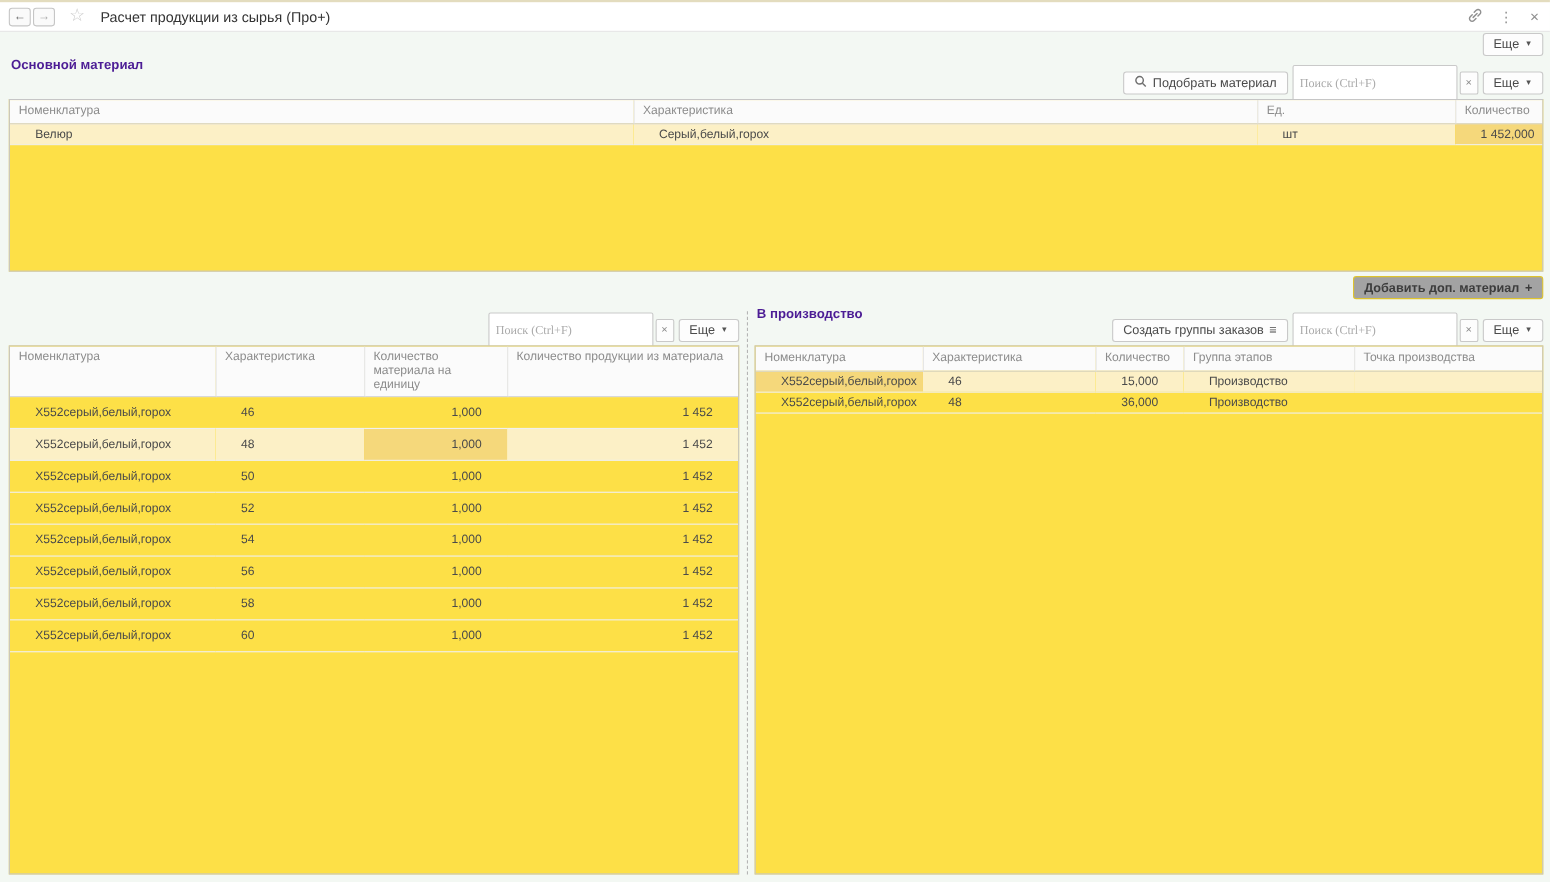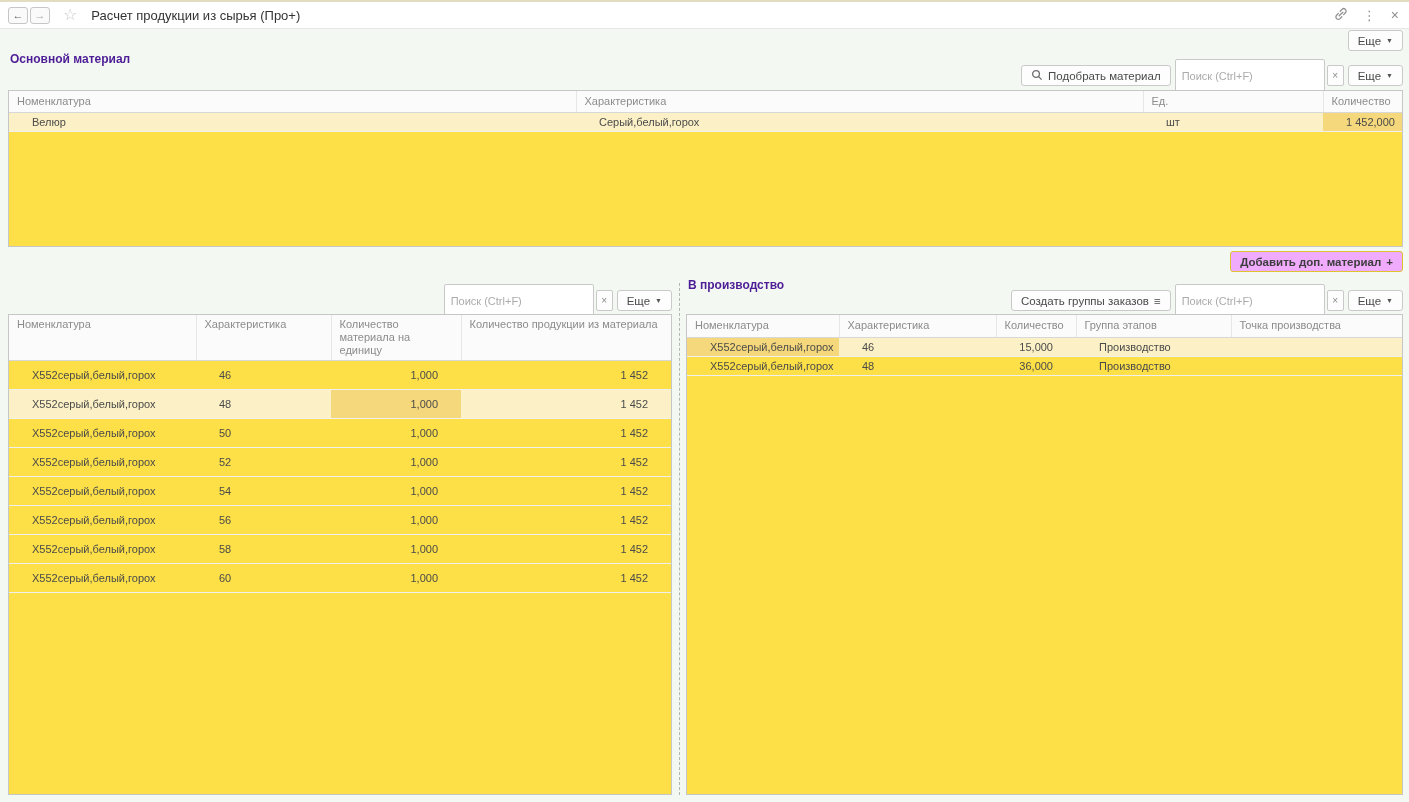--- a/index.html
+++ b/index.html
@@ -16,27 +16,27 @@
   .navbtn.back { margin-left:8px; }
   .star { margin-left:13px; font-size:16px; color:#C9C9C9; line-height:16px; cursor:pointer; }
   .wtitle { margin-left:14px; font-size:13px; color:#333; }
   .winacts { margin-left:auto; margin-right:10px; display:flex; align-items:center; gap:15px; color:#909090; }
   .winacts .dots { font-size:13px; cursor:pointer; }
   .winacts .cls { font-size:14px; cursor:pointer; }
   .btn { display:inline-flex; align-items:center; gap:5px; height:21px;
     padding:0 9px; background:#FDFDFD; border:1px solid #C9C9C9; border-radius:3px;
     font-size:11.5px; color:#4A4A4A; cursor:pointer; white-space:nowrap; }
   .btn .arrow { font-size:7px; color:#555; }
-  .btn-yellow { background:#f0abfc; border-color:#DEC32F; font-weight:bold; color:#3C3C3C; }
+  .btn-yellow { background:#a3a3a3; border-color:#DEC32F; font-weight:bold; color:#3C3C3C; }
   .more-top { position:absolute; top:30px; right:6px; }
   .sec-title { position:absolute; font-weight:bold; font-size:12px; color:#4c1d95; }
   .toolbar { position:absolute; display:flex; align-items:center; gap:4px; height:21px; }
   .searchgrp { display:flex; align-items:center; gap:2px; }
   .searchgrp input { width:150px; height:34px; border:1px solid #C9C9C9; border-radius:2px;
-    padding:0 6px; font-family:Liberation Sans, sans-serif; font-size:11px; color:#444;
+    padding:0 6px; font-family:Liberation Serif, serif; font-size:11px; color:#444;
     background:#FFFFFF; }
   .searchgrp input::placeholder { color:#ABABAB; }
   .clearbtn { width:17px; height:21px; border:1px solid #C9C9C9; border-radius:2px;
     background:#FDFDFD; color:#8C8C8C; font-size:10px; display:flex; align-items:center;
     justify-content:center; cursor:pointer; }
   .panel { position:absolute; background:#fde047; border:1px solid #C6C6C6; overflow:hidden; }
   table { border-collapse:collapse; table-layout:fixed; width:100%; }
   th { font-weight:normal; color:#8C8C8C; text-align:left; padding:3px 8px;
     border-right:1px solid #E6E6E6; border-bottom:1px solid #D8D8D8; background:#FBFBFB;
     vertical-align:top; font-size:11px; line-height:13px; }

